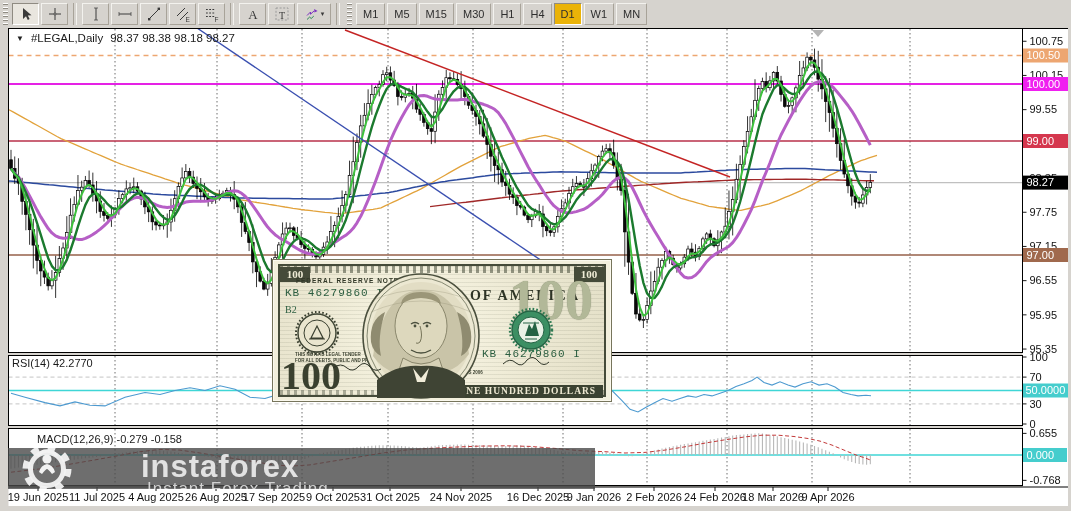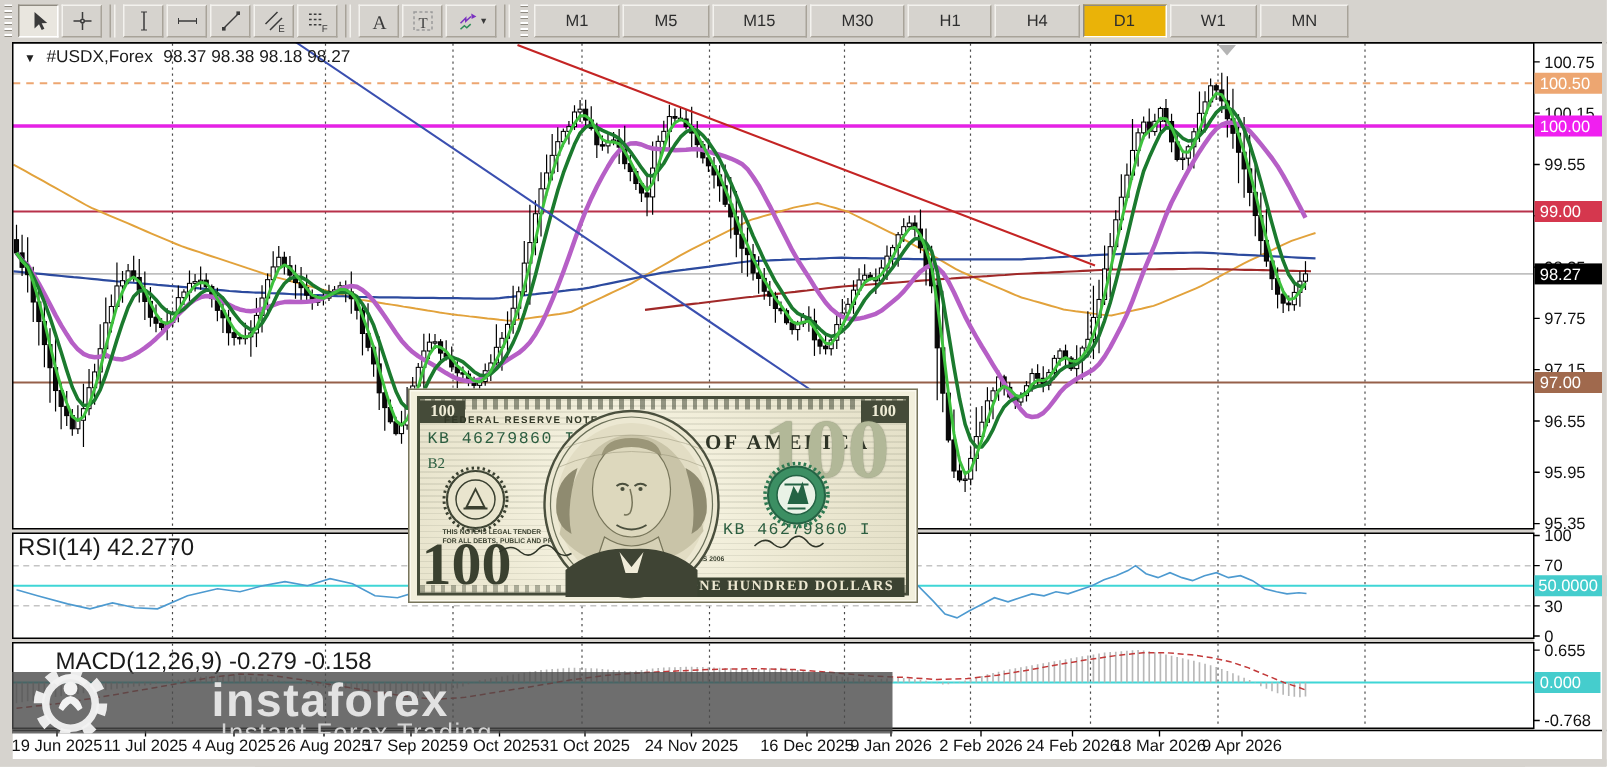--- a/index.html
+++ b/index.html
@@ -11,32 +11,32 @@
   .grip{width:5px;height:22px;margin:0 3px;
     background-image:repeating-linear-gradient(180deg,#fff 0 1px,#8f8b82 1px 2px,transparent 2px 4px);}
   .tbtn{width:27px;height:22px;margin:0 1px;display:flex;align-items:center;justify-content:center;
     border:1px solid transparent;border-top-color:#f3f2ee;border-left-color:#f3f2ee;
     border-bottom-color:#a8a399;border-right-color:#a8a399;background:#d6d3ce;box-sizing:border-box;}
   .tbtn.active{background:#e9e6df;border-top-color:#8f8b82;border-left-color:#8f8b82;
     border-bottom-color:#fff;border-right-color:#fff;}
   .tbtn.wide{width:34px;}
   .caret{font-size:7px;color:#3a3a3a;margin-left:1px;}
   .tsep{width:2px;height:22px;margin:0 4px;border-left:1px solid #a8a399;border-right:1px solid #f3f2ee;}
-  .tfbtn{height:22px;margin:0 1px;padding:0 20px;display:flex;align-items:center;justify-content:center;
+  .tfbtn{height:22px;margin:0 1px;padding:0 6px;display:flex;align-items:center;justify-content:center;
     font-size:11px;color:#2e2e2e;border:1px solid transparent;
     border-top-color:#f3f2ee;border-left-color:#f3f2ee;border-bottom-color:#a8a399;border-right-color:#a8a399;box-sizing:border-box;}
   .tfbtn.active{background:#eab308;border-top-color:#8f8b82;border-left-color:#8f8b82;
     border-bottom-color:#fff;border-right-color:#fff;}
   
   .chart-wrap{position:absolute;left:0;top:28px;width:1071px;height:483px;background:#d6d3ce;}
   svg#chart{position:absolute;left:0;top:0;}
   .title-row{position:absolute;left:16px;top:4px;font-size:11.5px;color:#1a1a1a;
     display:flex;align-items:center;gap:7px;z-index:5;}
   .title-row .tri{font-size:8px;color:#222;}
-  .pane-label{position:absolute;font-size:16px;color:#1a1a1a;z-index:5;}
+  .pane-label{position:absolute;font-size:11px;color:#1a1a1a;z-index:5;}
   
   .wm{position:absolute;left:8px;top:420px;width:587px;height:41px;background:rgba(74,74,74,0.80);
     z-index:8;overflow:hidden;text-align:right;}
   .wm-brand{position:absolute;left:133px;top:1px;font-size:31px;font-weight:bold;color:#e2e2e2;
     letter-spacing:1px;}
   .wm-tag{position:absolute;left:139px;top:31px;font-size:17px;color:#d2d2d2;letter-spacing:1px;}
   .wm svg{position:absolute;left:12px;top:-6px;}
   
   .bill{position:absolute;left:272px;top:231px;width:338px;height:141px;background:#f2efdc;
     border:1px solid #77755c;box-shadow:0 0 0 1px #fbf9ee inset;z-index:6;}
@@ -1007,21 +1007,21 @@
           <line x1="828" y1="459" x2="828" y2="463" stroke="#000" stroke-width="0.9"></line>
           <text x="828" y="472.5" font-size="11" fill="#111" text-anchor="middle" font-family="Liberation Sans,sans-serif">9 Apr 2026</text>
         </g>
         <rect x="0" y="0" width="8" height="483" fill="#d6d3ce"></rect>
         <rect x="0" y="478" width="1071" height="5" fill="#d6d3ce"></rect>
         <rect x="1068" y="0" width="3" height="483" fill="#d6d3ce"></rect>
       </svg>
 
     <div class="title-row">
       <span class="tri">▼</span>
-      <span>#USDX,Forex</span>
+      <span>#LEGAL,Daily</span>
       <span>98.37 98.38 98.18 98.27</span>
     </div>
 
     <div class="pane-label" style="left:12px;top:329px;">
       <span>RSI(14)</span> <span>42.2770</span>
     </div>
     <div class="pane-label" style="left:12px;top:405px;margin-left:25px;">
       <span>MACD(12,26,9)</span> <span>-0.279 -0.158</span>
     </div>
 

